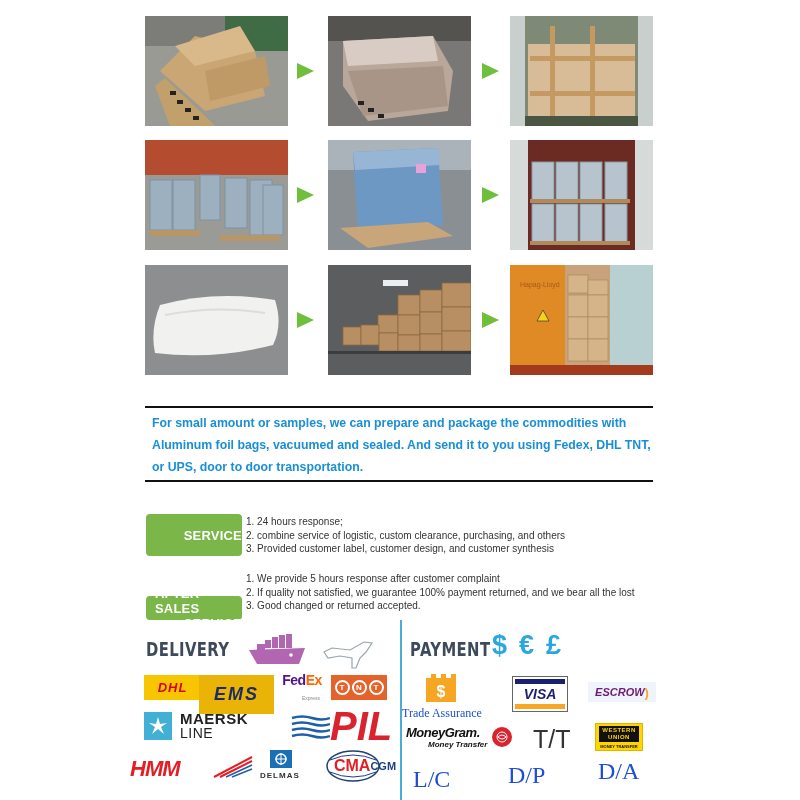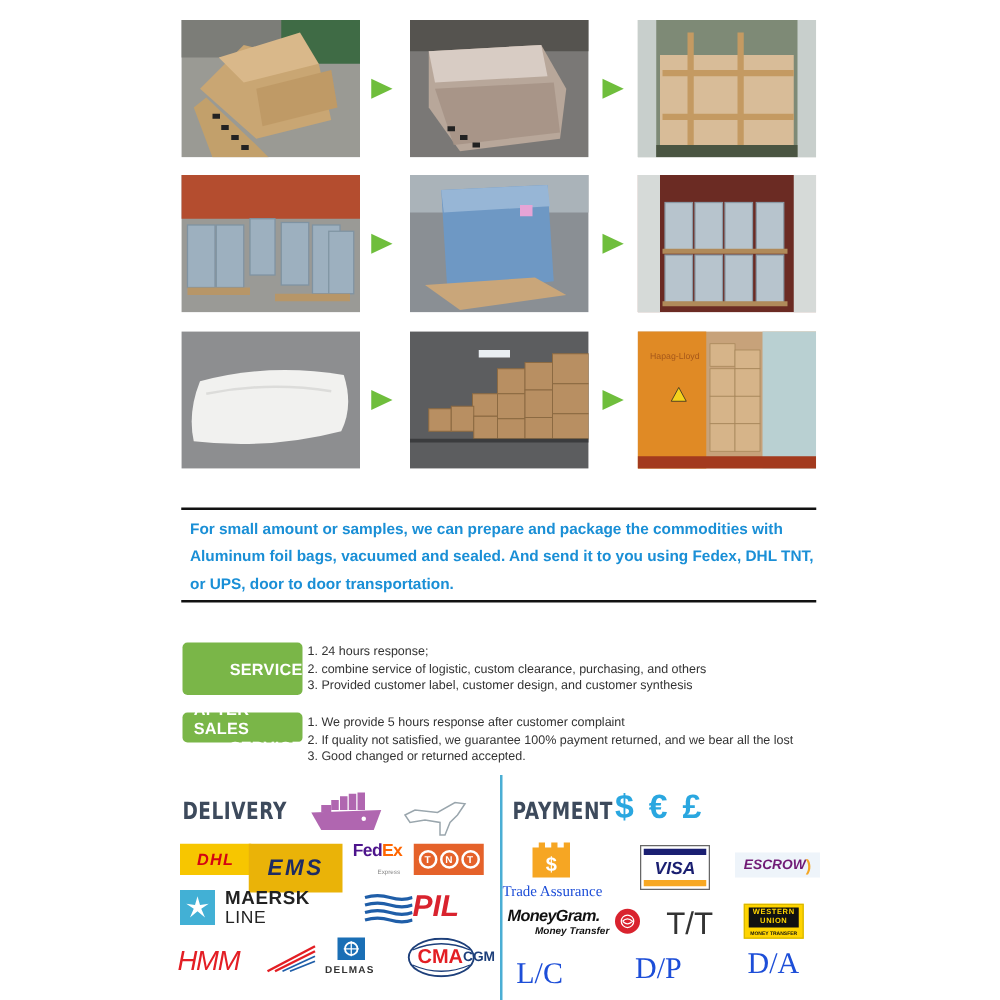--- a/index.html
+++ b/index.html
@@ -186,21 +186,21 @@
 
 <div class="tag" style="top:514px;height:42px;">
   <span>SERVICE</span>
 </div>
 <div class="list" style="top:515px;">
   <div>1. 24 hours response;</div>
   <div>2. combine service of logistic, custom clearance, purchasing, and others</div>
   <div>3. Provided customer label, customer design, and customer synthesis</div>
 </div>
 
-<div class="tag" style="top:570px;height:24px;">
+<div class="tag" style="top:596px;height:24px;">
   <span>AFTER SALES</span>
   <span>SERVICE</span>
 </div>
 <div class="list" style="top:572px;">
   <div>1. We provide 5 hours response after customer complaint</div>
   <div>2. If quality not satisfied, we guarantee 100% payment returned, and we bear all the lost</div>
   <div>3. Good changed or returned accepted.</div>
 </div>
 
 <div class="vline"></div>
@@ -256,23 +256,23 @@
 <div class="logo" style="left:290px;top:714px;width:40px;height:28px;">
   <svg width="40" height="28" viewBox="0 0 40 28">
       <g stroke="#1f5ea8" stroke-width="2.4" fill="none">
     <path d="M2,4 Q12,1 22,4 T40,4"></path>
         <path d="M2,10 Q12,7 22,10 T40,10"></path>
         <path d="M2,16 Q12,13 22,16 T40,16"></path>
         <path d="M2,22 Q12,19 22,22 T40,22"></path>
   </g>
     </svg>
 </div>
-<div style="position:absolute;left:330px;top:709px;font-weight:bold;font-style:italic;font-size:24px;color:#d9232e;line-height:34px;">PIL</div>
-
-<div style="position:absolute;left:142px;top:756px;font-weight:normal;font-style:italic;font-size:22px;color:#e31e24;letter-spacing:-1px;">HMM</div>
+<div style="position:absolute;left:330px;top:709px;font-weight:bold;font-style:italic;font-size:40px;color:#d9232e;line-height:34px;">PIL</div>
+
+<div style="position:absolute;left:130px;top:756px;font-weight:bold;font-style:italic;font-size:22px;color:#e31e24;letter-spacing:-1px;">HMM</div>
 <div class="logo" style="left:212px;top:755px;width:42px;height:24px;">
   <svg width="42" height="24" viewBox="0 0 42 24">
       <g stroke="#e31e24" stroke-width="2">
         <line x1="2" y1="22" x2="40" y2="2"></line>
         <line x1="8" y1="22" x2="40" y2="6"></line>
       </g>
       <g stroke="#1f5ea8" stroke-width="1.5">
         <line x1="14" y1="22" x2="40" y2="10"></line>
         <line x1="20" y1="22" x2="40" y2="14"></line>
       </g>

